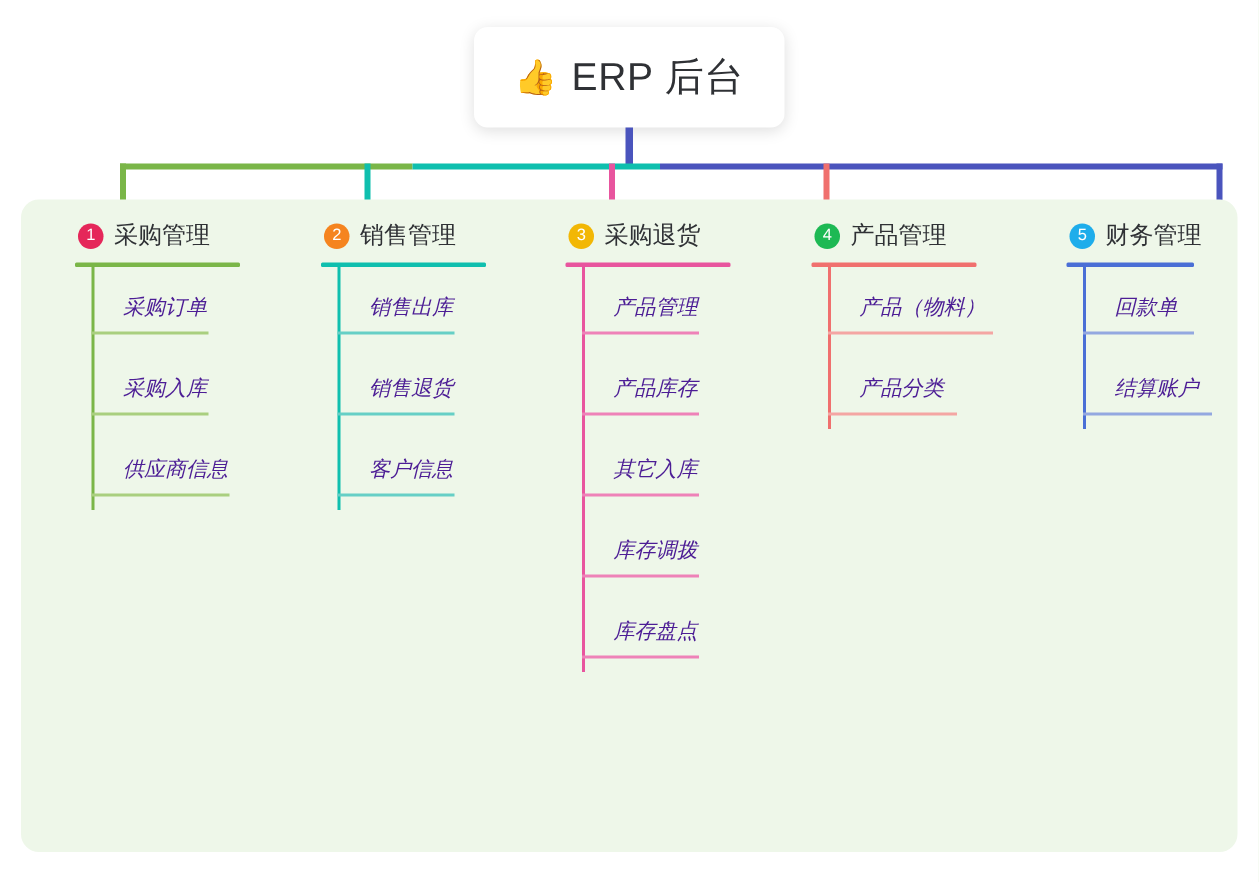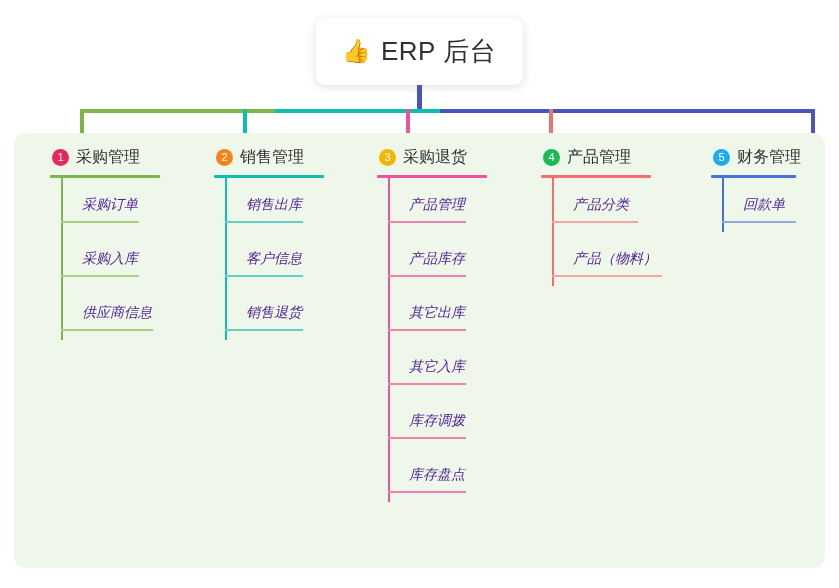--- a/index.html
+++ b/index.html
@@ -131,50 +131,46 @@
             <span>销售管理</span>
           </div>
           <div class="head-rule" style="background: rgb(15, 191, 174); width: 110px;"></div>
           <div class="items">
             <div class="spine" style="background: rgb(15, 191, 174);"></div>
             <div class="item">
               <div class="item-label">销售出库</div>
               <div class="item-rule" style="background: rgb(102, 207, 198); width: 78px;"></div>
             </div>
             <div class="item">
+              <div class="item-label">销售退货</div>
+              <div class="item-rule" style="background: rgb(102, 207, 198); width: 78px;"></div>
+            </div>
+            <div class="item">
               <div class="item-label">客户信息</div>
               <div class="item-rule" style="background: rgb(102, 207, 198); width: 78px;"></div>
             </div>
-            <div class="item">
-              <div class="item-label">销售退货</div>
-              <div class="item-rule" style="background: rgb(102, 207, 198); width: 78px;"></div>
-            </div>
           </div>
         </div>
         <div class="col" style="left: 363px; width: 150px;">
           <div class="col-head">
             <span class="badge" style="background: rgb(242, 183, 5);">3</span>
             <span>采购退货</span>
           </div>
           <div class="head-rule" style="background: rgb(232, 85, 158); width: 110px;"></div>
           <div class="items">
             <div class="spine" style="background: rgb(232, 85, 158);"></div>
             <div class="item">
               <div class="item-label">产品管理</div>
               <div class="item-rule" style="background: rgb(238, 130, 184); width: 78px;"></div>
             </div>
             <div class="item">
               <div class="item-label">产品库存</div>
               <div class="item-rule" style="background: rgb(238, 130, 184); width: 78px;"></div>
             </div>
             <div class="item">
-              <div class="item-label">其它出库</div>
-              <div class="item-rule" style="background: rgb(238, 130, 184); width: 78px;"></div>
-            </div>
-            <div class="item">
               <div class="item-label">其它入库</div>
               <div class="item-rule" style="background: rgb(238, 130, 184); width: 78px;"></div>
             </div>
             <div class="item">
               <div class="item-label">库存调拨</div>
               <div class="item-rule" style="background: rgb(238, 130, 184); width: 78px;"></div>
             </div>
             <div class="item">
               <div class="item-label">库存盘点</div>
               <div class="item-rule" style="background: rgb(238, 130, 184); width: 78px;"></div>
@@ -183,39 +179,43 @@
         </div>
         <div class="col" style="left: 527px; width: 150px;">
           <div class="col-head">
             <span class="badge" style="background: rgb(29, 185, 84);">4</span>
             <span>产品管理</span>
           </div>
           <div class="head-rule" style="background: rgb(240, 112, 110); width: 110px;"></div>
           <div class="items">
             <div class="spine" style="background: rgb(240, 112, 110);"></div>
             <div class="item">
+              <div class="item-label">产品（物料）</div>
+              <div class="item-rule" style="background: rgb(244, 166, 163); width: 110px;"></div>
+            </div>
+            <div class="item">
               <div class="item-label">产品分类</div>
               <div class="item-rule" style="background: rgb(244, 166, 163); width: 86px;"></div>
             </div>
-            <div class="item">
-              <div class="item-label">产品（物料）</div>
-              <div class="item-rule" style="background: rgb(244, 166, 163); width: 110px;"></div>
-            </div>
           </div>
         </div>
         <div class="col" style="left: 697px; width: 125px;">
           <div class="col-head">
             <span class="badge" style="background: rgb(30, 173, 235);">5</span>
             <span>财务管理</span>
           </div>
           <div class="head-rule" style="background: rgb(74, 111, 214); width: 85px;"></div>
           <div class="items">
             <div class="spine" style="background: rgb(74, 111, 214);"></div>
             <div class="item">
               <div class="item-label">回款单</div>
               <div class="item-rule" style="background: rgb(147, 168, 224); width: 74px;"></div>
             </div>
+            <div class="item">
+              <div class="item-label">结算账户</div>
+              <div class="item-rule" style="background: rgb(147, 168, 224); width: 86px;"></div>
+            </div>
           </div>
         </div>
       </div>
   </div>
 
 </div>
 
 </body></html>

